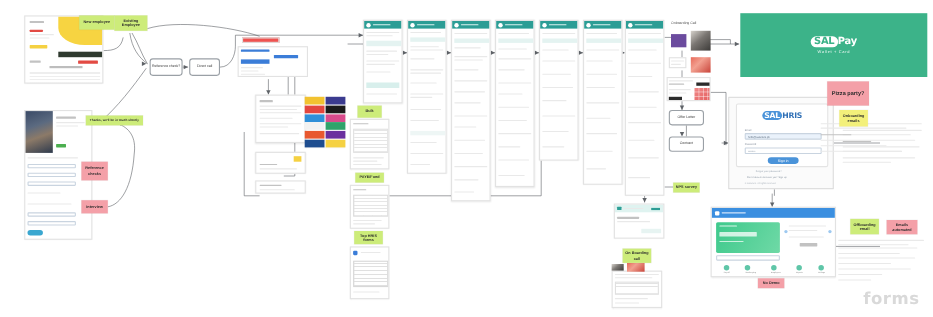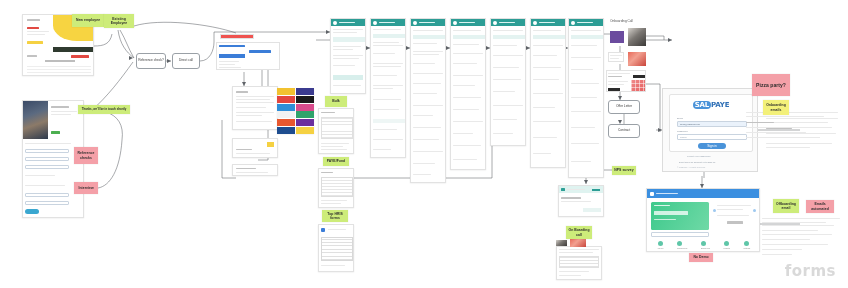--- a/index.html
+++ b/index.html
@@ -420,25 +420,31 @@
     <div class="abs" style="left:1px;top:17px;width:12px;height:2.5px;background:#2b2b2b;"></div>
   </div>
 
   <div class="abs node" style="left:608px;top:100px;width:32px;height:14px;">
     <span>Offer Letter</span>
   </div>
   <div class="abs node" style="left:608px;top:124px;width:32px;height:14px;">
     <span>Contract</span>
   </div>
 
+  <div class="abs salpay" style="left:673px;top:12px;width:170px;height:58px;">
+    <div class="logo">
+      <span class="bubble">SAL</span><span>Pay</span>
+    </div>
+    <div class="sub">Wallet + Card</div>
+  </div>
 
   <div class="abs loginwrap" style="left:662px;top:88px;width:96px;height:84px;">
     <div class="abs logincard" style="left:6px;top:5px;width:84px;height:58px;">
       <div class="sal-logo" style="margin-top:6px;">
-        <span class="b">SAL</span><span>PAYE</span>
+        <span class="b">SAL</span><span>HRIS</span>
       </div>
       <div class="abs lbl" style="left:7px;top:22px;">Email</div>
       <div class="abs inp filled" style="left:7px;top:26px;width:70px;height:6px;">
         <div class="abs" style="left:2px;top:1.4px;font-size:2.4px;color:#5a6b7d;">hello@salarium.ph</div>
       </div>
       <div class="abs lbl" style="left:7px;top:35px;">Password</div>
       <div class="abs inp" style="left:7px;top:39px;width:70px;height:6px;">
         <div class="abs" style="left:2px;top:1.4px;font-size:2.4px;color:#8a97a6;">••••••••</div>
       </div>
       <div class="abs btn-blue" style="left:28px;top:48px;width:28px;height:6px;">

